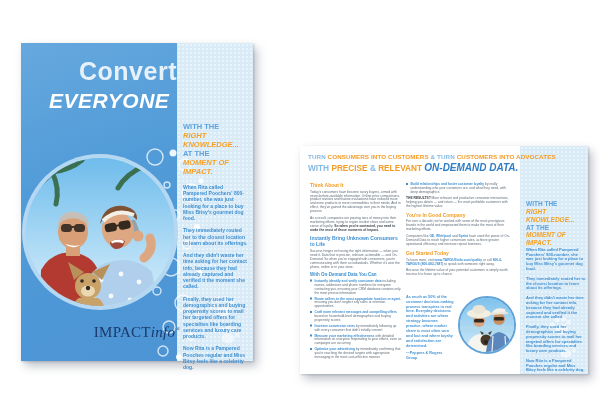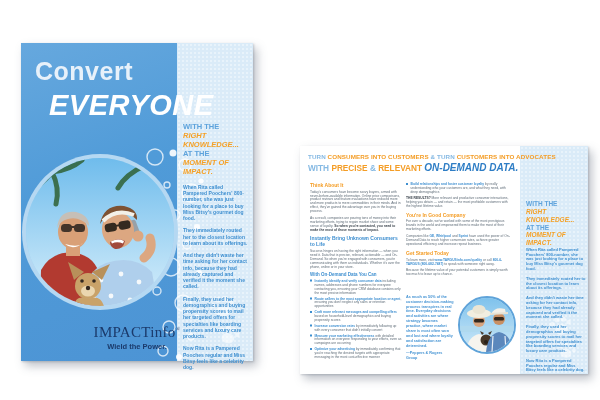--- a/index.html
+++ b/index.html
@@ -7,28 +7,28 @@
           font-family:"Liberation Sans",sans-serif;}
   .page{position:absolute;box-shadow:4px 5px 9px rgba(110,120,135,.45),1px 1px 2px rgba(90,100,115,.3);}
   
   #cover{left:21px;top:43px;width:232px;height:318px;
          background:linear-gradient(160deg,#66A8DE 0%,#509BD8 40%,#4C93D4 100%);}
   .panel{position:absolute;top:0;right:0;height:100%;background-color:#DAEBF8;
          background-image:radial-gradient(rgba(255,255,255,.8) .5px,rgba(218,235,248,0) .9px);
          background-size:4px 4px;}
   #cover .panel{width:76px;}
   #cover-title{position:absolute;left:14px;top:14px;z-index:3;}
-  #cover-title .t1{font-size:25px;font-weight:bold;color:#E7F1FA;letter-spacing:.5px;}
-  #cover-title .t2{font-size:29px;font-weight:bold;font-style:italic;color:#ffffff;margin:3px 0 0 14px;letter-spacing:.5px;}
+  #cover-title .t1{font-size:25px;font-weight:bold;color:#E7F1FA;letter-spacing:.5px;margin-left:44px;}
+  #cover-title .t2{font-size:21px;font-weight:bold;font-style:italic;color:#ffffff;margin:3px 0 0 14px;letter-spacing:.5px;}
   #bubbles{position:absolute;left:118px;top:98px;z-index:1;}
   #cover-photo{position:absolute;left:1px;top:111px;width:148px;height:148px;border-radius:50%;
                border:4px solid rgba(185,217,242,.85);overflow:hidden;z-index:2;background:#9ED0F0;}
   #logo{position:absolute;left:60px;top:281px;width:112px;text-align:center;color:#1B3A6B;z-index:3;}
   #logo .word{font-family:"Liberation Serif",serif;font-size:15px;letter-spacing:.3px;}
-  #logo .it{}
+  #logo .it{font-style:italic;}
   #logo .reg{font-size:6px;vertical-align:super;}
   #logo .tag{font-size:7.5px;font-weight:bold;margin-top:1px;}
   
   .s50{position:absolute;transform:scale(.5);transform-origin:0 0;}
   .kicker{font-weight:bold;line-height:1.2;z-index:3;}
   .kicker span{display:block;}
   .k-blue{color:#5EA3DC;}
   .k-orange{color:#F5A127;font-style:italic;}
   #cover .kicker{left:162px;top:79px;width:132px;font-size:15px;}
   .story{color:#3E8FD0;font-weight:bold;z-index:3;}
@@ -188,21 +188,20 @@
           <circle cx="62" cy="130" r="2.2" fill="#332820"></circle>
           <circle cx="56" cy="123" r="1.8" fill="#332820"></circle>
             <circle cx="68" cy="123" r="1.8" fill="#332820"></circle>
           <path d="M48,148 Q50,136 62,141 Q74,136 78,148 Z" fill="#C9A269"></path>
         </g>
       </svg>
     </div>
 
     <div id="logo">
       <div class="word"><span>IMPACT</span><span class="it">info</span><span class="reg">®</span></div>
-      <div class="tag">Wield the Power.</div>
     </div>
 
     <div class="kicker s50">
       <span class="k-blue">WITH THE</span>
       <span class="k-orange">RIGHT KNOWLEDGE...</span>
       <span class="k-blue">AT THE</span>
       <span class="k-orange">MOMENT OF IMPACT.</span>
     </div>
 
     <div class="story s50">

